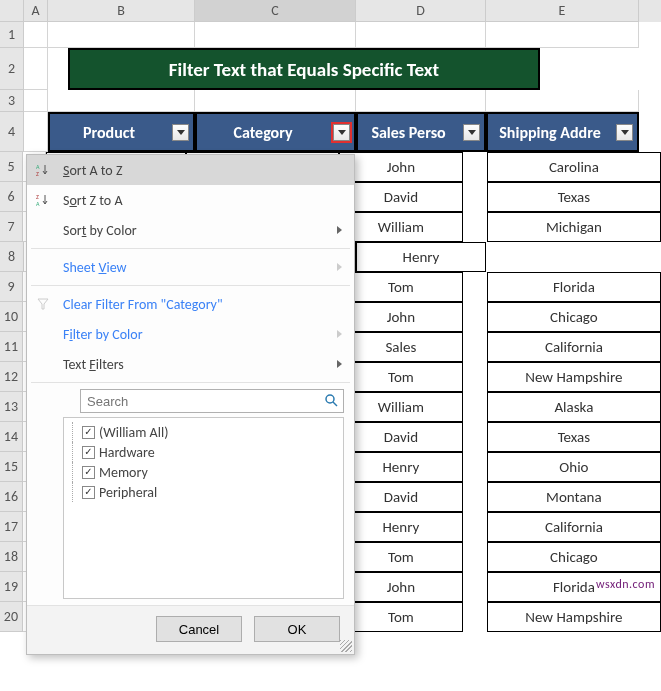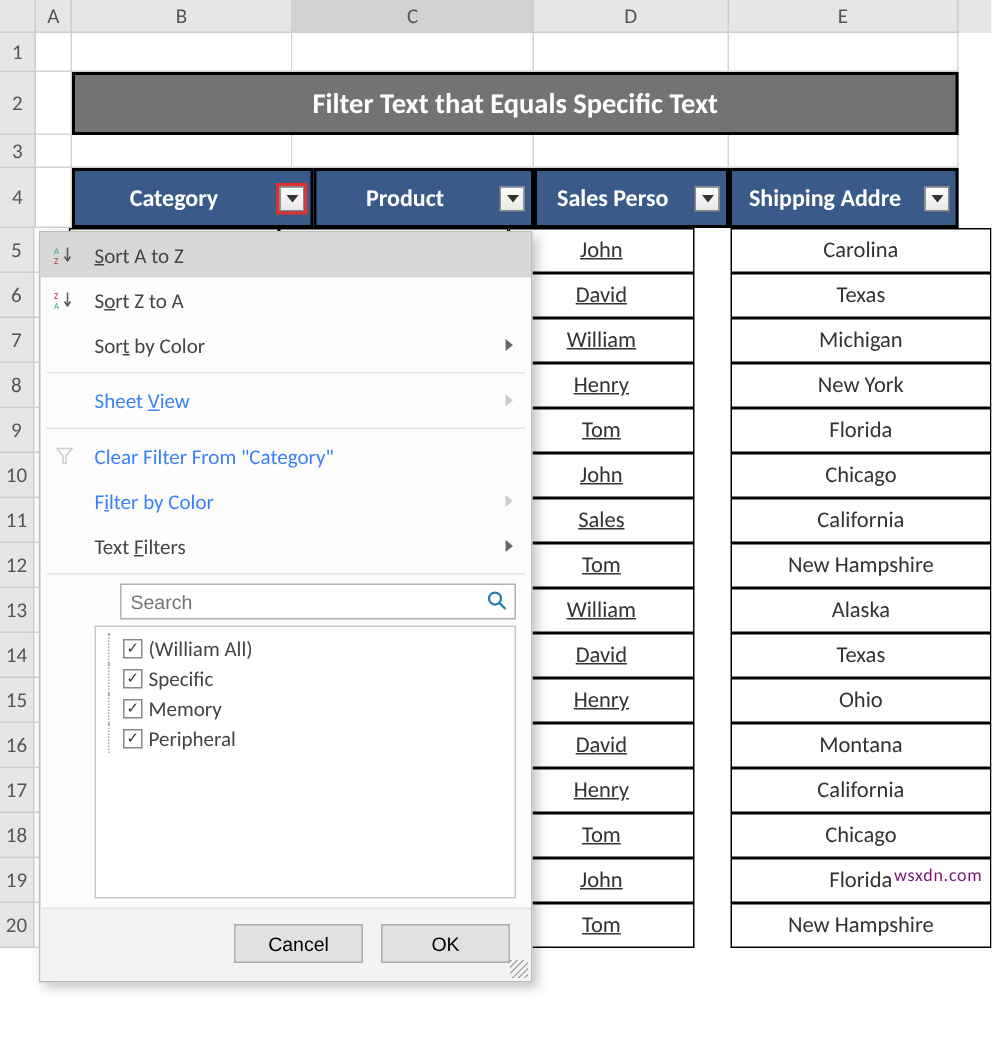--- a/index.html
+++ b/index.html
@@ -21,36 +21,36 @@
     
     
     .row { display: flex; }
     .row-h { width: 24px; border-right: 1px solid #ccc; border-bottom: 1px solid #ccc; text-align: center; font-size: 14px; color: #555; background: #e6e6e6; display: flex; align-items: center; justify-content: center; }
     .cell { border-right: 1px solid #d4d4d4; border-bottom: 1px solid #d4d4d4; display: flex; align-items: center; justify-content: center; font-size: 15px; }
     
     .r1 { height: 26px; }
     .r1 .cell { background: #fff; }
     
     .r2 { height: 42px; }
-    .title-cell { width: 591px; background: #737373; color: #fff; font-weight: bold; font-size: 19px; border: 2px solid #000; display: flex; align-items: center; justify-content: center; }
+    .title-cell { width: 472px; background: #14532d; color: #fff; font-weight: bold; font-size: 19px; border: 2px solid #000; display: flex; align-items: center; justify-content: center; margin-left: 20px; }
     
     .r3 { height: 22px; }
     
     .r4 { height: 40px; }
     .header-cell { background: #3a5a8a; color: #fff; font-weight: bold; font-size: 16px; border: 2px solid #000; display: flex; align-items: center; justify-content: center; position: relative; gap: 4px; padding-right: 4px; }
     .header-cell .lbl { flex: 1; text-align: center; }
     .filter-btn { width: 17px; height: 17px; background: linear-gradient(#fdfdfd,#e8e8e8); border: 1px solid #888; display: flex; align-items: center; justify-content: center; cursor: pointer; }
     .filter-btn .tri { width: 0; height: 0; border-left: 4px solid transparent; border-right: 4px solid transparent; border-top: 5px solid #333; }
     .filter-btn.active { outline: 2px solid #e03030; outline-offset: 0; }
     
     .rd { height: 30px; }
     .data-cell { border: 1.5px solid #000; background: #fff; font-size: 15px; }
     .data-cell.colB { width: 147px; }
     .data-cell.colC { width: 161px; }
-    .data-cell.colD { width: 130px; text-decoration: underline; }
+    .data-cell.colD { width: 130px; }
     .data-cell.colE { width: 183px; margin-left: 24px; }
     .empty-cell { background: #fff; }
     
     
     .dropdown { position: absolute; left: 26px; top: 154px; width: 329px; background: #fdfdfd; border: 1px solid #bdbdbd; box-shadow: 3px 3px 8px rgba(0,0,0,0.25); font-size: 14px; color: #444; }
     .dd-item { display: flex; align-items: center; height: 30px; padding-left: 36px; position: relative; cursor: pointer; }
     .dd-item.hover { background: #d8d8d8; }
     .dd-item.disabled { color: #3b82f6; cursor: default; }
     .dd-icon { position: absolute; left: 8px; top: 50%; transform: translateY(-50%); width: 16px; height: 16px; display: flex; align-items: center; justify-content: center; font-size: 11px; }
     .dd-arrow { position: absolute; right: 12px; top: 50%; transform: translateY(-50%); width: 0; height: 0; border-top: 4px solid transparent; border-bottom: 4px solid transparent; border-left: 5px solid #666; }
@@ -108,32 +108,32 @@
     <div class="cell col-A empty-cell" style="height:22px"></div>
     <div class="cell col-B empty-cell"></div>
     <div class="cell col-C empty-cell"></div>
     <div class="cell col-D empty-cell"></div>
     <div class="cell col-E empty-cell"></div>
   </div>
 
   <div class="row r4">
     <div class="row-h">4</div>
     <div class="cell col-A empty-cell"></div>
+    <div class="header-cell col-B">
+      <span class="lbl">Product</span>
+      <span class="filter-btn">
+          <span class="tri"></span>
+        </span>
+    </div>
     <div class="header-cell col-C">
       <span class="lbl">Category</span>
       <span class="filter-btn active">
           <span class="tri"></span>
         </span>
     </div>
-    <div class="header-cell col-B">
-      <span class="lbl">Product</span>
-      <span class="filter-btn">
-          <span class="tri"></span>
-        </span>
-    </div>
     <div class="header-cell col-D">
       <span class="lbl">Sales Perso</span>
       <span class="filter-btn">
           <span class="tri"></span>
         </span>
     </div>
     <div class="header-cell col-E">
       <span class="lbl">Shipping Addre</span>
       <span class="filter-btn">
           <span class="tri"></span>
@@ -165,21 +165,20 @@
         <div class="cell data-cell colC"></div>
         <div class="cell data-cell colD">William</div>
         <div class="cell data-cell colE">Michigan</div>
       </div>
       <div class="row rd">
         <div class="row-h">8</div>
         <div class="cell col-A empty-cell"></div>
         <div class="cell data-cell colB"></div>
         <div class="cell data-cell colC"></div>
         <div class="cell data-cell colD">Henry</div>
-        <div class="cell data-cell colE">New York</div>
       </div>
       <div class="row rd">
         <div class="row-h">9</div>
         <div class="cell col-A empty-cell"></div>
         <div class="cell data-cell colB"></div>
         <div class="cell data-cell colC"></div>
         <div class="cell data-cell colD">Tom</div>
         <div class="cell data-cell colE">Florida</div>
       </div>
       <div class="row rd">
@@ -330,21 +329,21 @@
         </svg>
     </span>
   </div>
   <div class="tree-box">
     <div class="tree-item">
         <span class="tick">✓</span>
         <span>(William All)</span>
       </div>
     <div class="tree-item">
         <span class="tick">✓</span>
-        <span>Specific</span>
+        <span>Hardware</span>
       </div>
     <div class="tree-item">
         <span class="tick">✓</span>
         <span>Memory</span>
       </div>
     <div class="tree-item">
         <span class="tick">✓</span>
         <span>Peripheral</span>
       </div>
   </div>

